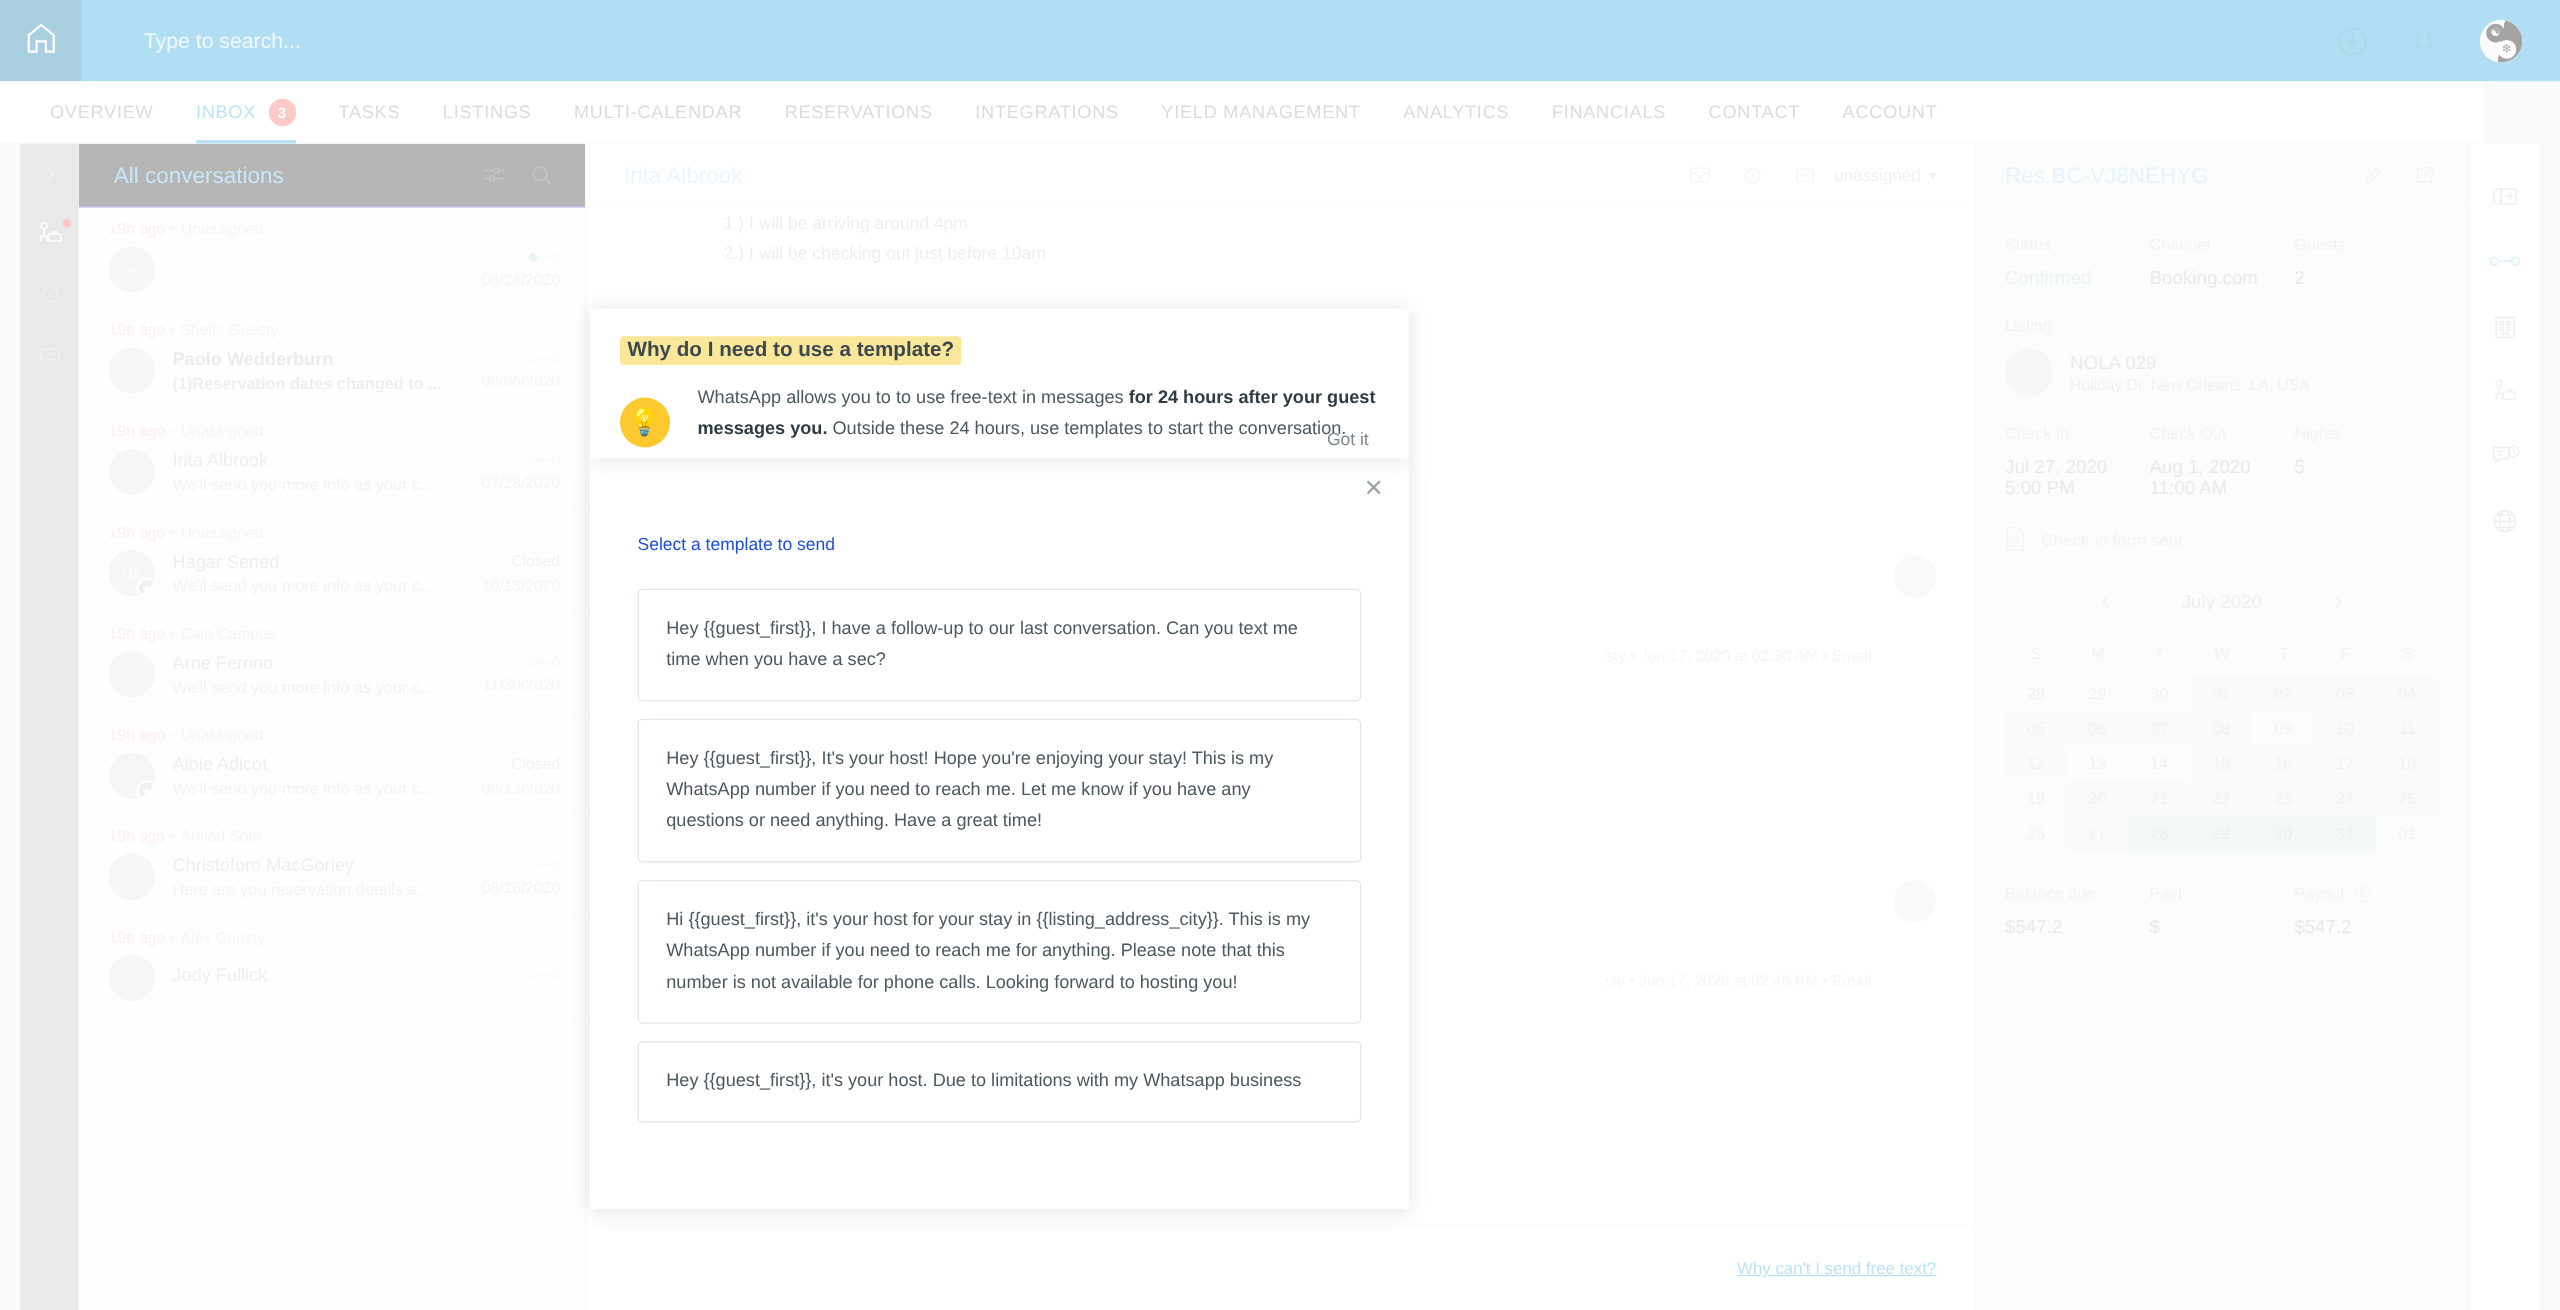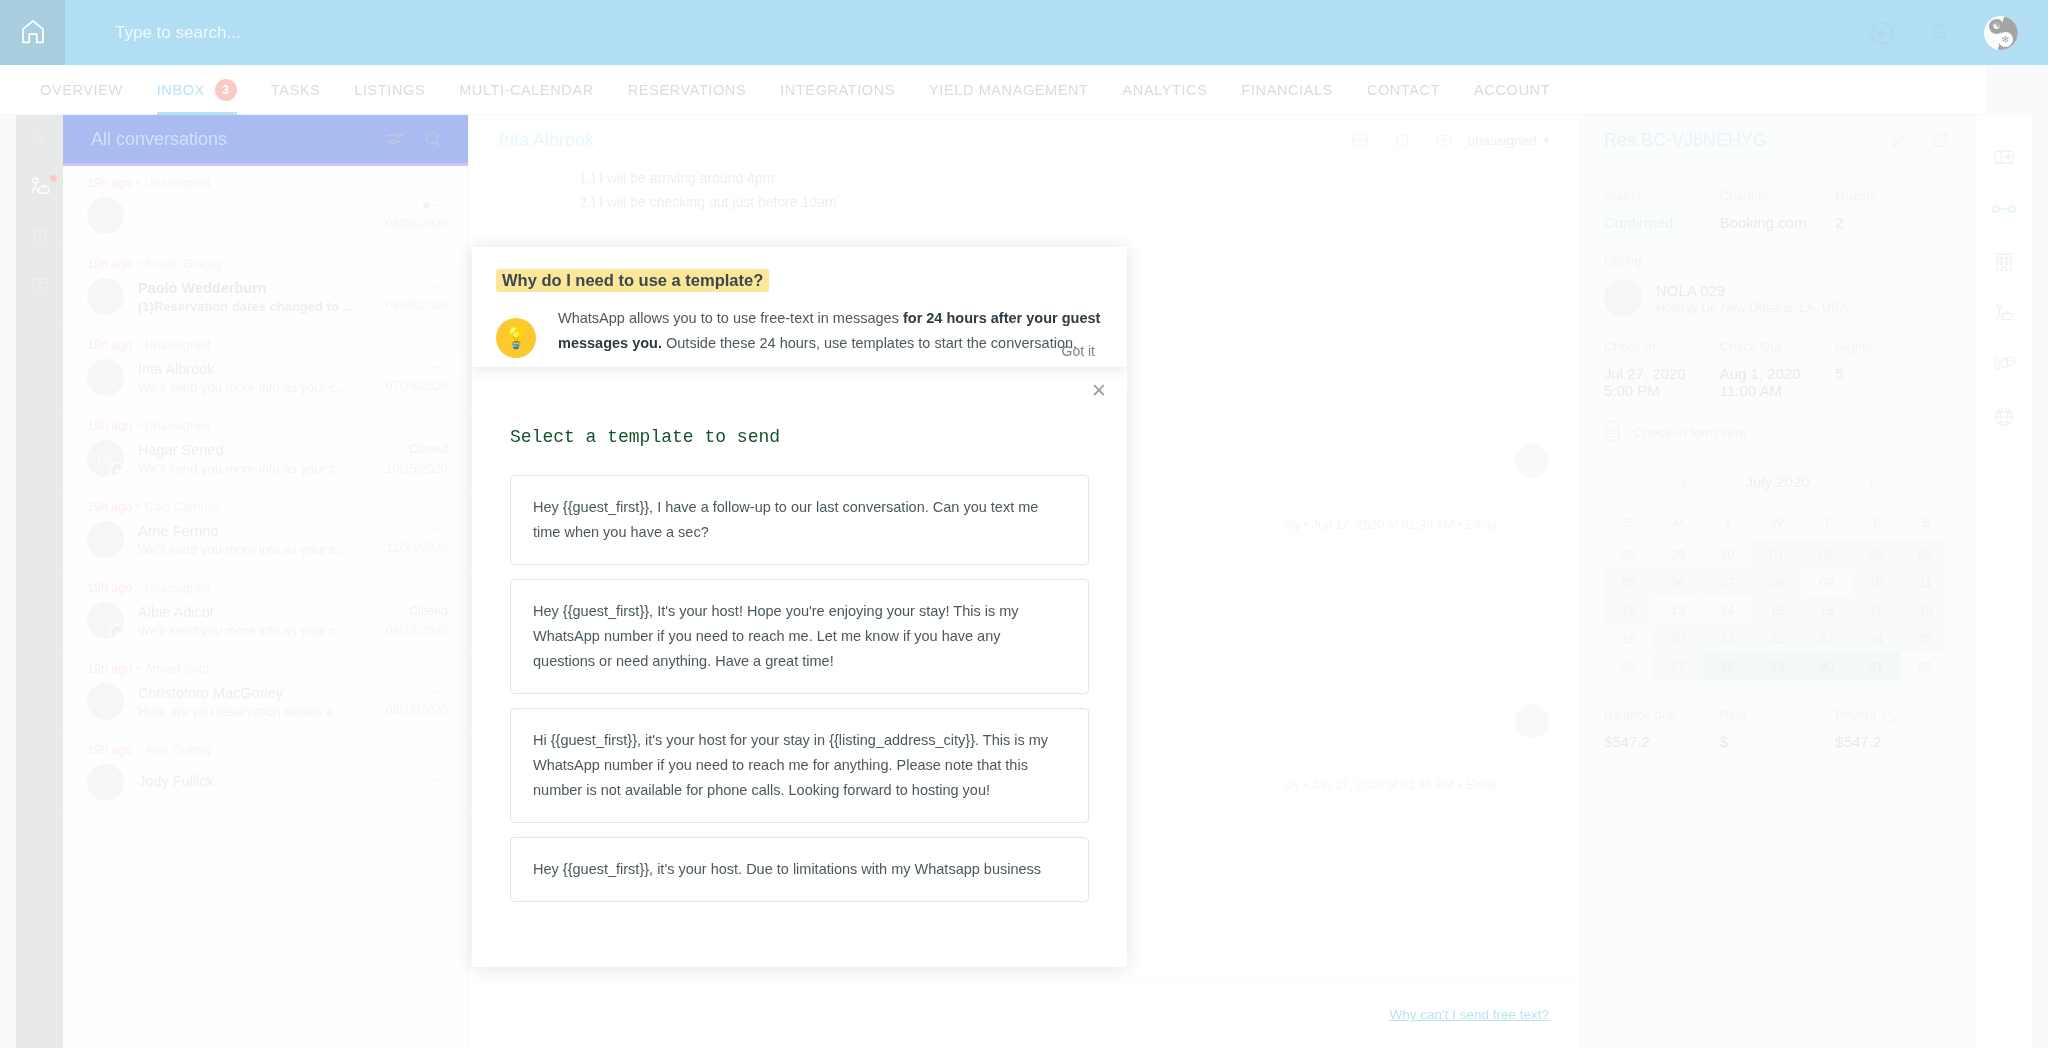--- a/index.html
+++ b/index.html
@@ -85,21 +85,21 @@
     border-radius:50%; background:#f7736a;
   }
 
   
   #convlist {
     position:absolute; left:63px; top:115px; width:406px; height:933px;
     background:#fbfcfc; border-right:1px solid #e4e9ec; overflow:hidden;
   }
   #convhead {
     height:51px; display:flex; align-items:center; padding:0 24px 0 28px;
-    border-bottom:3px solid #8b5cf6; background:#1d4ed8;
+    border-bottom:1px solid #8b5cf6; background:#404040;
   }
   #convhead .title { flex:1; color:#6ec1ec; font-size:18px; }
   #convhead .hico { width:22px; height:22px; margin-left:16px; cursor:pointer; opacity:.55; }
   .conv {
     padding:10px 20px 12px 24px; border-bottom:1px solid #eef1f3;
     cursor:pointer; background:#fbfcfc; opacity:.32;
   }
   .conv.alt { background:#ffffff; }
   .conv .meta { font-size:12.5px; color:#a9b2b8; margin-bottom:7px; }
   .conv .meta .ago { color:#f7736a; }
@@ -262,21 +262,21 @@
   }
 
   #tpl-modal {
     position:absolute; left:472px; top:367px; width:655px; height:600px;
     background:#fff; box-shadow:0 2px 16px rgba(60,72,80,.14); z-index:5;
     overflow:hidden;
   }
   #tpl-close {
     position:absolute; right:20px; top:12px; font-size:19px; color:#9aa4ab; cursor:pointer;
   }
-  #tpl-title { padding:60px 0 0 38px; color:#14532d; font-size:18px;font-family:Liberation Mono, monospace; }
+  #tpl-title { padding:60px 0 0 38px; color:#1d4ed8; font-size:14px; }
   #tpl-list { padding:28px 38px 0 38px; }
   .tplcard {
     border:1px solid #dfe5e9; border-radius:4px; padding:19px 22px;
     margin-bottom:14px; font-size:14.5px; line-height:25px; color:#4c585f;
     cursor:pointer; background:#fff;
   }
 </style>
 </head>
 <body>
 

